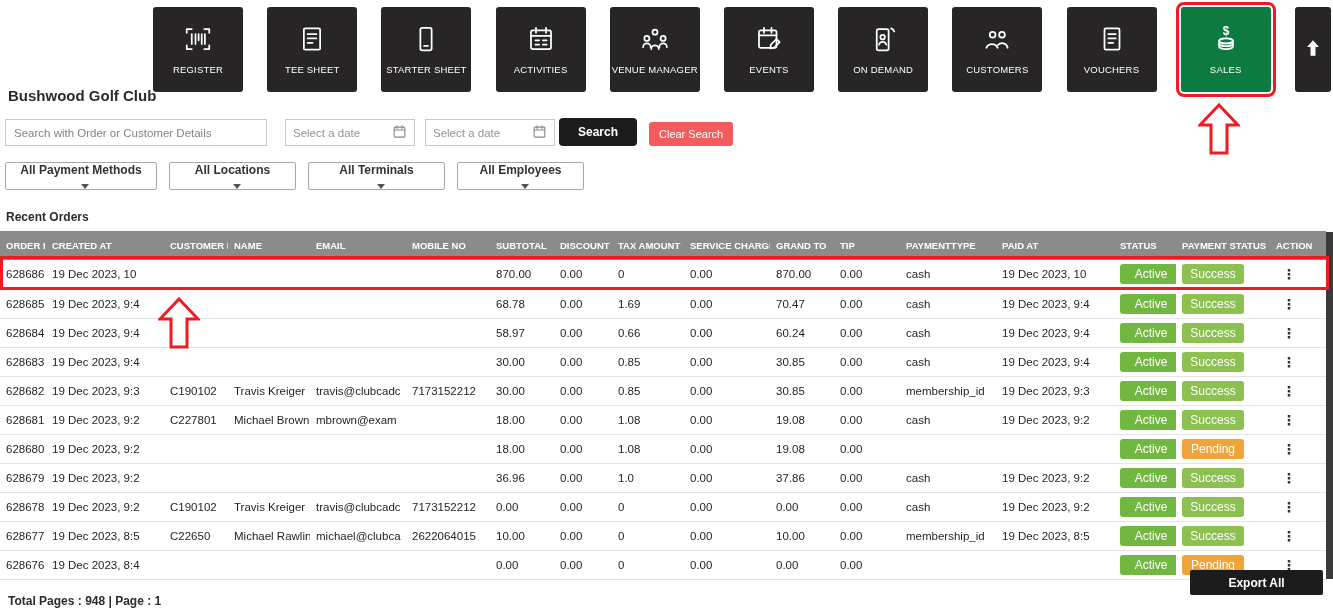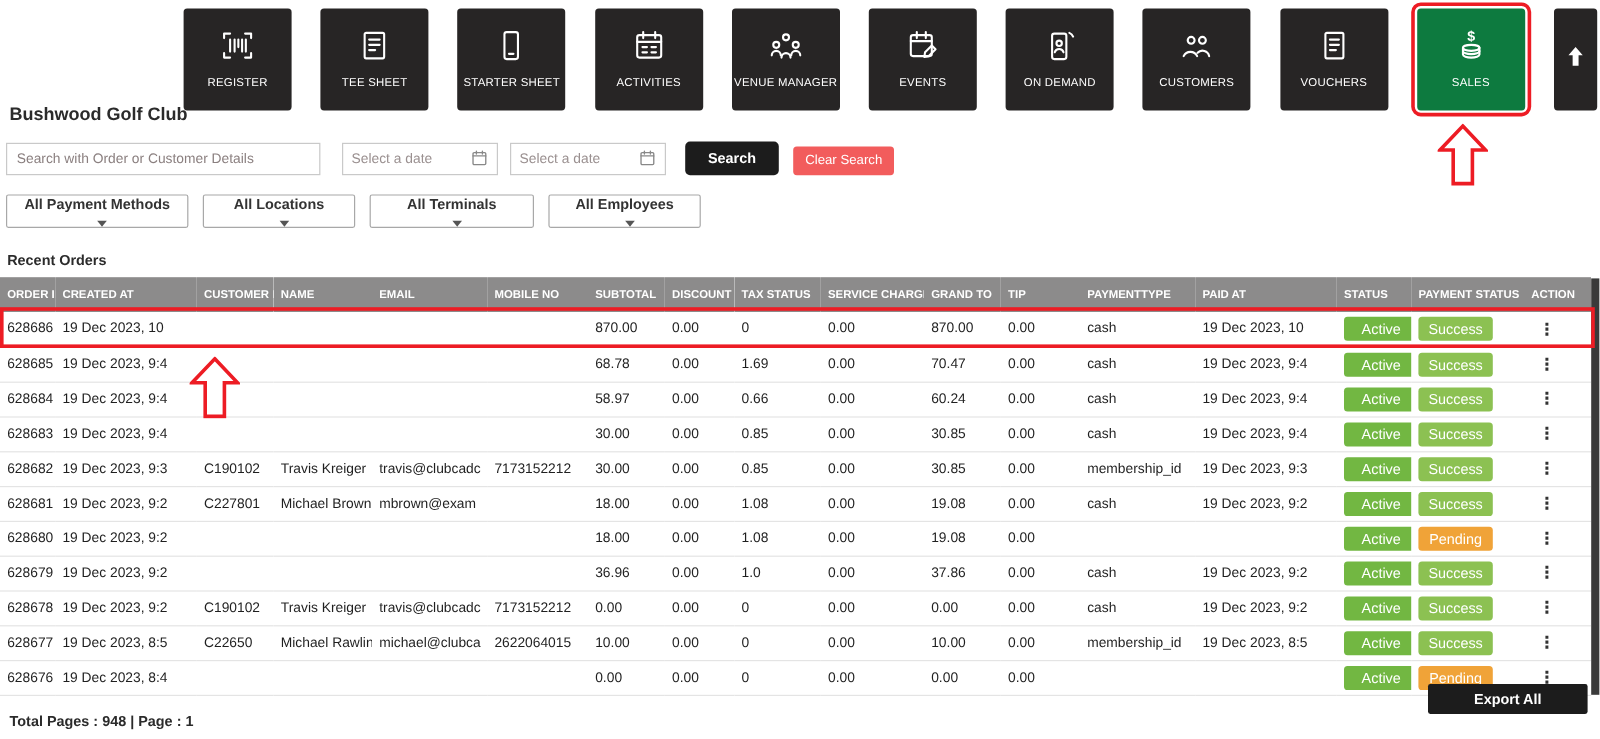--- a/index.html
+++ b/index.html
@@ -34,21 +34,21 @@
   
   .search-row{position:absolute;left:5px;top:118px;display:flex;align-items:flex-end;}
   .search-input{width:262px;height:27px;border:1px solid #c9c9c9;font-size:11.5px;padding:0 8px;color:#555;
     font-family:"Liberation Sans","DejaVu Sans",sans-serif;outline:none;}
   .search-input::placeholder{color:#8a7f7f;}
   .date-input{width:130px;height:27px;border:1px solid #c9c9c9;background:#fff;display:flex;align-items:center;
     justify-content:space-between;padding:0 7px;font-size:11.5px;color:#9a9090;cursor:pointer;}
   .date-input svg{width:15px;height:15px;}
   .d1{margin-left:18px;}
   .d2{margin-left:10px;}
-  .btn-search{margin-left:16px;width:78px;height:28px;background:#1c1c1c;color:#fff;border-radius:4px;
+  .btn-search{margin-left:4px;width:78px;height:28px;background:#1c1c1c;color:#fff;border-radius:4px;
     font-size:12px;font-weight:bold;display:flex;align-items:center;justify-content:center;cursor:pointer;}
   .btn-clear{margin-left:12px;height:24px;padding:0 10px;background:var(--clear-red);color:#fff;border-radius:3px;
     font-size:11px;display:flex;align-items:center;cursor:pointer;}
 
   
   .filter-row{position:absolute;left:5px;top:162px;display:flex;gap:12px;}
   .filter-select{height:28px;border:1px solid #a8a8a8;border-radius:2px;background:#fff;display:flex;align-items:center;
     justify-content:space-between;padding:0 8px;font-size:12px;font-weight:bold;color:#333;cursor:pointer;flex-direction:column;}
   .f1{width:152px;}.f2{width:127px;}.f3{width:137px;}.f4{width:127px;}
   .caret{width:0;height:0;border-left:4px solid transparent;border-right:4px solid transparent;border-top:5px solid #555;margin-left:8px;}
@@ -262,21 +262,21 @@
     <thead>
       <tr>
         <th>ORDER ID</th>
         <th>CREATED AT</th>
         <th>CUSTOMER ID</th>
         <th>NAME</th>
         <th>EMAIL</th>
         <th>MOBILE NO</th>
         <th>SUBTOTAL</th>
         <th>DISCOUNT</th>
-        <th>TAX STATUS</th>
+        <th>TAX AMOUNT</th>
         <th>SERVICE CHARGE</th>
         <th>GRAND TO</th>
         <th>TIP</th>
         <th>PAYMENTTYPE</th>
         <th>PAID AT</th>
         <th>STATUS</th>
         <th>PAYMENT STATUS</th>
         <th>ACTION</th>
       </tr>
     </thead>

